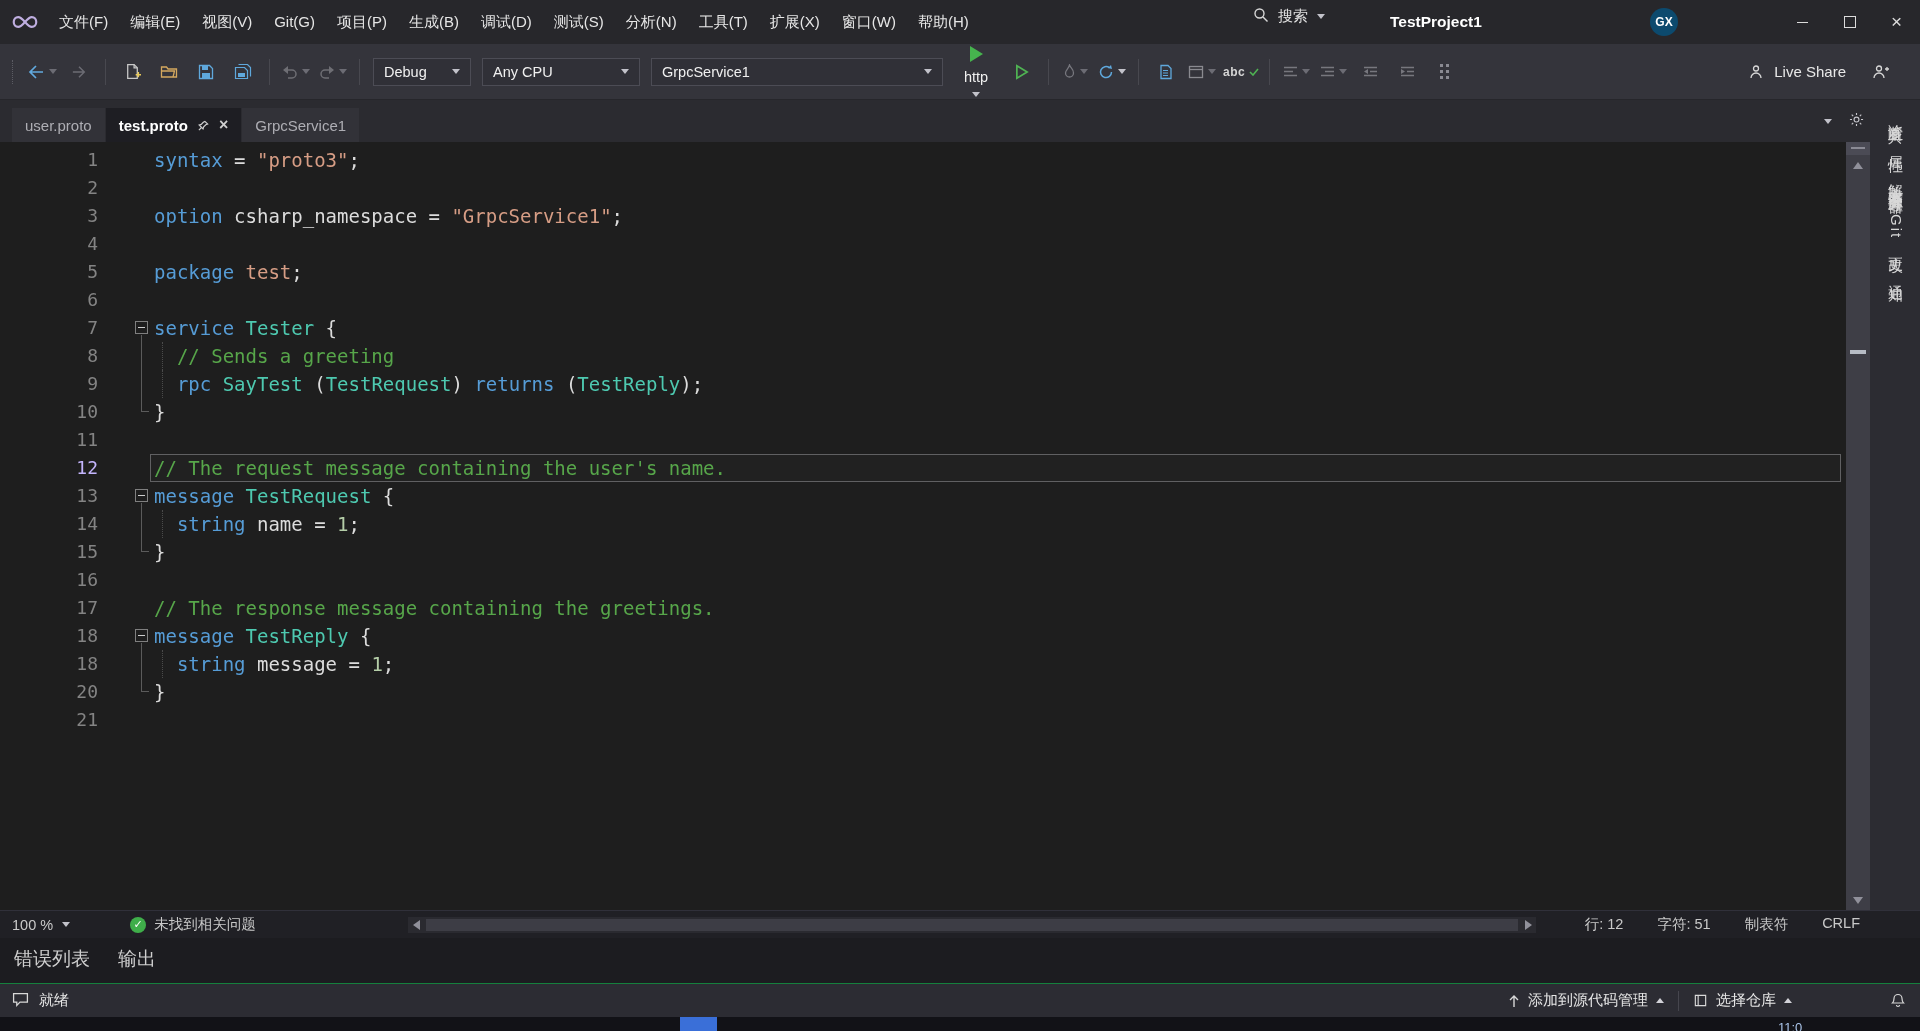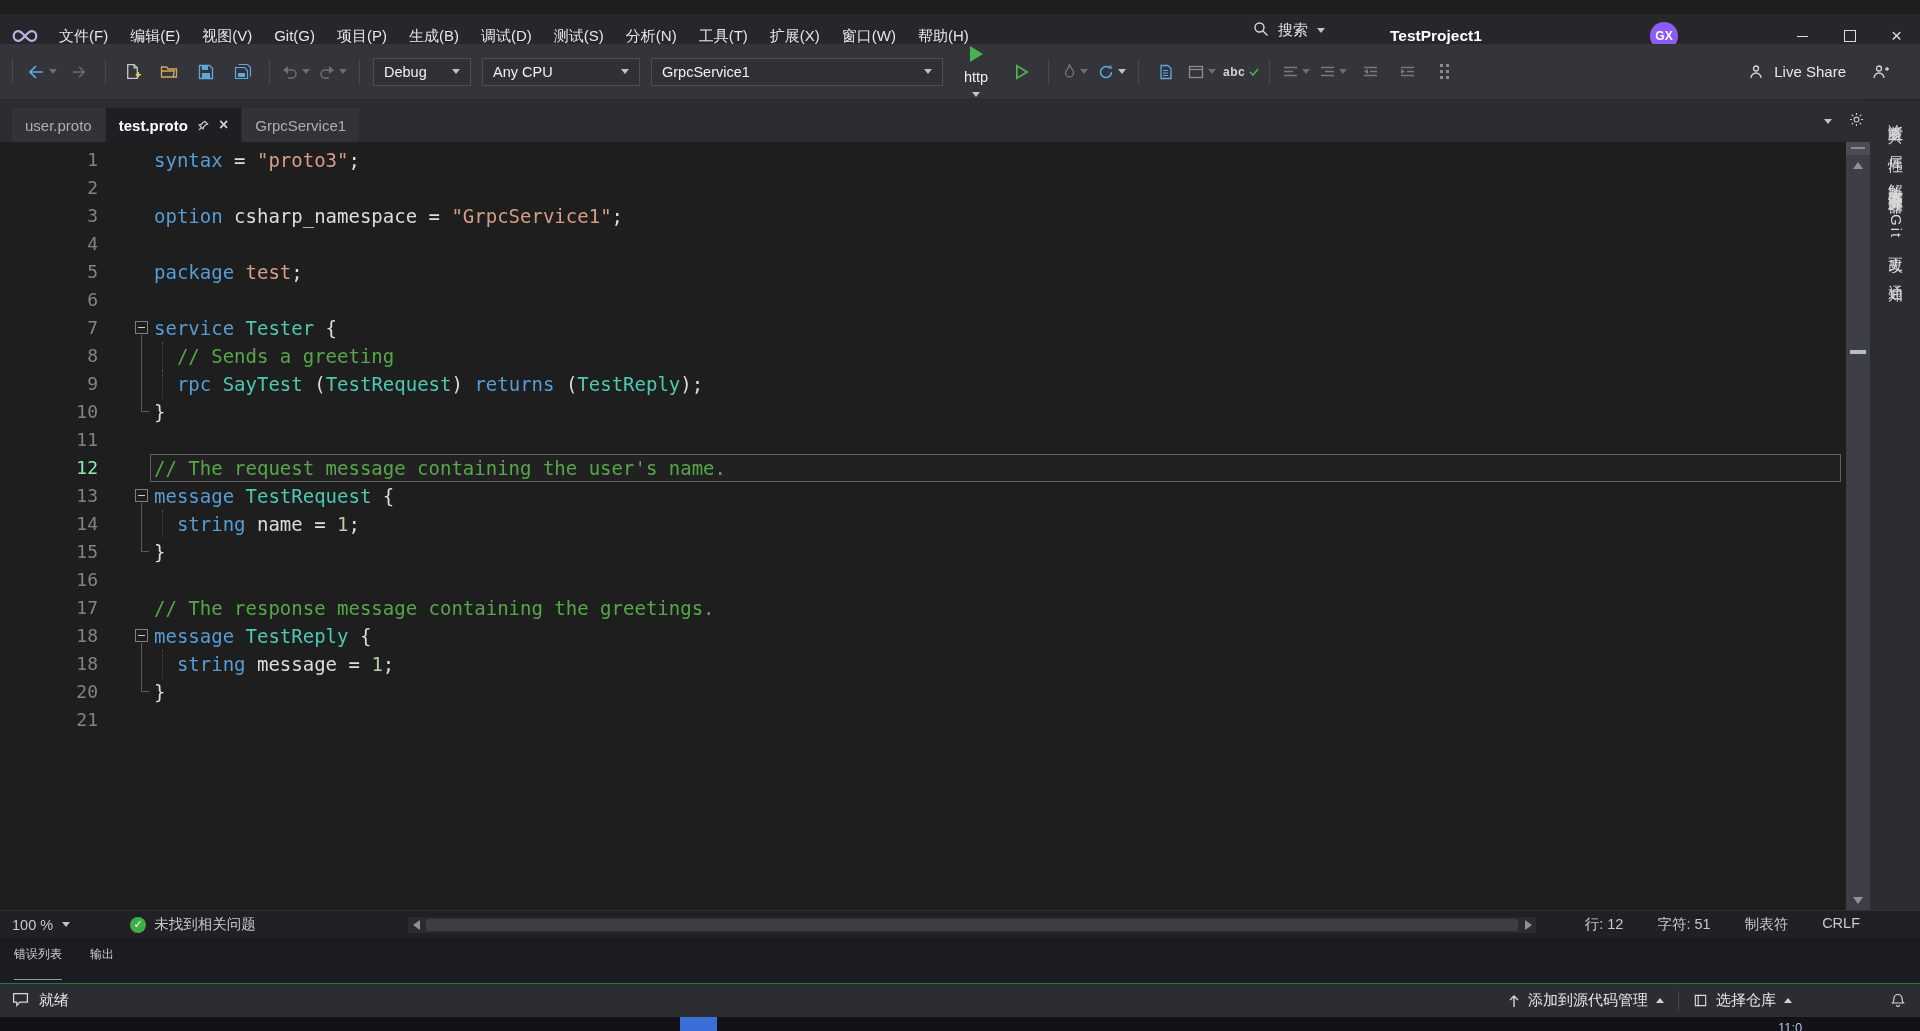--- a/index.html
+++ b/index.html
@@ -1,26 +1,26 @@
 <!DOCTYPE html>
 <html><head>
 <meta charset="utf-8">
 <style>
   html,body{margin:0;padding:0;background:#000;}
   .screen{position:relative;width:1920px;height:1031px;overflow:hidden;background:#1e1e1e;
     font-family:"Liberation Sans",sans-serif;color:#cccccc;-webkit-user-select:none;user-select:none;}
 
   
-  .titlebar{position:absolute;top:14px;left:0;width:1920px;height:44px;background:#27272b;display:flex;align-items:center;}
+  .titlebar{position:absolute;top:0;left:0;width:1920px;height:44px;background:#27272b;display:flex;align-items:center;}
   .vs-logo{margin:0 10px 0 12px;display:flex;align-items:center;}
   .menus{display:flex;height:44px;}
   .menu-item{padding:0 11px;line-height:44px;font-size:15px;color:#e6e6e6;white-space:nowrap;}
   .search{position:absolute;left:1253px;top:0;height:32px;display:flex;align-items:center;gap:9px;font-size:15px;color:#e0e0e0;}
   .win-title{position:absolute;left:1390px;top:0;line-height:44px;font-size:15.5px;font-weight:700;color:#ffffff;}
-  .avatar{position:absolute;left:1650px;top:8px;width:28px;height:28px;border-radius:50%;background:#8b5cf6;color:#fff;
+  .avatar{position:absolute;left:1650px;top:8px;width:28px;height:28px;border-radius:50%;background:#0c4a6e;color:#fff;
     font-size:12px;font-weight:700;display:flex;align-items:center;justify-content:center;}
   .win-controls{position:absolute;right:0;top:0;height:44px;display:flex;}
   .win-btn{width:47px;height:44px;display:flex;align-items:center;justify-content:center;color:#dcdcdc;font-size:19px;}
   .min-glyph{display:block;width:11px;height:1px;background:#dcdcdc;}
   .max-glyph{display:block;width:10px;height:10px;border:1px solid #dcdcdc;}
 
   
   .toolbar{position:absolute;top:44px;left:0;width:1920px;height:56px;background:#34343b;display:flex;align-items:center;
     padding:0 8px;gap:5px;box-sizing:border-box;border-bottom:1px solid #26262b;}
   .grip{width:4px;height:24px;border-left:1px dotted #5c5c64;margin:0 4px;}
@@ -55,21 +55,21 @@
   .tab.active{background:#1e1e23;color:#ffffff;font-weight:700;}
   .tab-close{font-size:16px;line-height:1;color:#cfcfcf;}
   .tab-pin{display:flex;align-items:center;}
   .strip-icons{position:absolute;left:1824px;top:0;height:42px;display:flex;align-items:center;gap:17px;}
 
   
   .editor{position:absolute;top:142px;left:0;width:1846px;height:768px;background:#1e1e1e;overflow:hidden;}
   .code-lines{position:absolute;top:4px;left:0;right:0;font-family:"DejaVu Sans Mono",monospace;font-size:19px;line-height:28px;}
   .line{display:flex;height:28px;}
   .ln{width:98px;text-align:right;color:#848484;font-size:18px;}
-  .ln.cur{color:#86efac;}
+  .ln.cur{color:#c4b5fd;}
   .fold-col{width:52px;position:relative;flex:none;}
   .fold-box{position:absolute;left:37px;top:7px;width:13px;height:13px;border:1px solid #7f7f7f;background:#1e1e1e;box-sizing:border-box;}
   .fold-box::after{content:"";display:block;width:7px;height:1px;background:#cccccc;margin:5px auto 0;}
   .fold-line{position:absolute;left:43px;top:0;bottom:0;width:1px;background:#5b5b5b;}
   .fold-line.below{top:21px;bottom:0;}
   .fold-corner{position:absolute;left:43px;top:0;width:8px;height:14px;border-left:1px solid #5b5b5b;border-bottom:1px solid #5b5b5b;box-sizing:border-box;}
   .code{flex:1;padding-left:4px;margin-right:5px;color:#dcdcdc;position:relative;white-space:pre;}
   .code.current{outline:1px solid #606062;outline-offset:-1px;background:rgba(255,255,255,0.015);}
   .code.guide::before{content:"";position:absolute;left:12px;top:0;bottom:0;border-left:1px dotted #4b4b4b;}
   .kw{color:#569cd6;}.typ{color:#4ec9b0;}.str{color:#d69d85;}.com{color:#57a64a;}.num{color:#b5cea8;}.pl{color:#dcdcdc;}
@@ -97,21 +97,21 @@
     align-items:center;justify-content:center;font-family:"DejaVu Sans",sans-serif;}
   .hscroll{position:absolute;left:408px;top:6px;width:1128px;height:16px;display:flex;}
   .harrow{width:16px;height:16px;display:flex;align-items:center;justify-content:center;background:#2a2a30;}
   .htrack{flex:1;background:#2a2a30;position:relative;}
   .hthumb{position:absolute;inset:2px 2px;background:#3d3d45;}
   .doc-info{position:absolute;right:60px;display:flex;gap:34px;white-space:nowrap;}
 
   
   .panel-row{position:absolute;top:938px;left:0;width:1920px;height:45px;background:#1c1c20;display:flex;align-items:flex-start;
     gap:28px;padding:8px 0 0 14px;box-sizing:border-box;}
-  .panel-tab{font-size:12px;color:#cfcfcf;padding-bottom:16px;}
+  .panel-tab{font-size:19px;color:#cfcfcf;padding-bottom:16px;}
   .panel-tab.active{border-bottom:1px solid #96969e;}
 
   
   .statusbar{position:absolute;top:983px;left:0;width:1920px;height:34px;background:#2c2c33;border-top:1px solid #15803d;
     display:flex;align-items:center;font-size:15px;color:#e6e6e6;box-sizing:border-box;}
   .status-left{display:flex;align-items:center;gap:10px;padding-left:12px;}
   .status-right{margin-left:auto;display:flex;align-items:center;padding-right:14px;}
   .status-item{display:flex;align-items:center;gap:8px;padding:0 14px;white-space:nowrap;}
   .vdiv{width:1px;height:20px;background:#46464e;}
   .bell{margin-left:84px;display:flex;align-items:center;}

